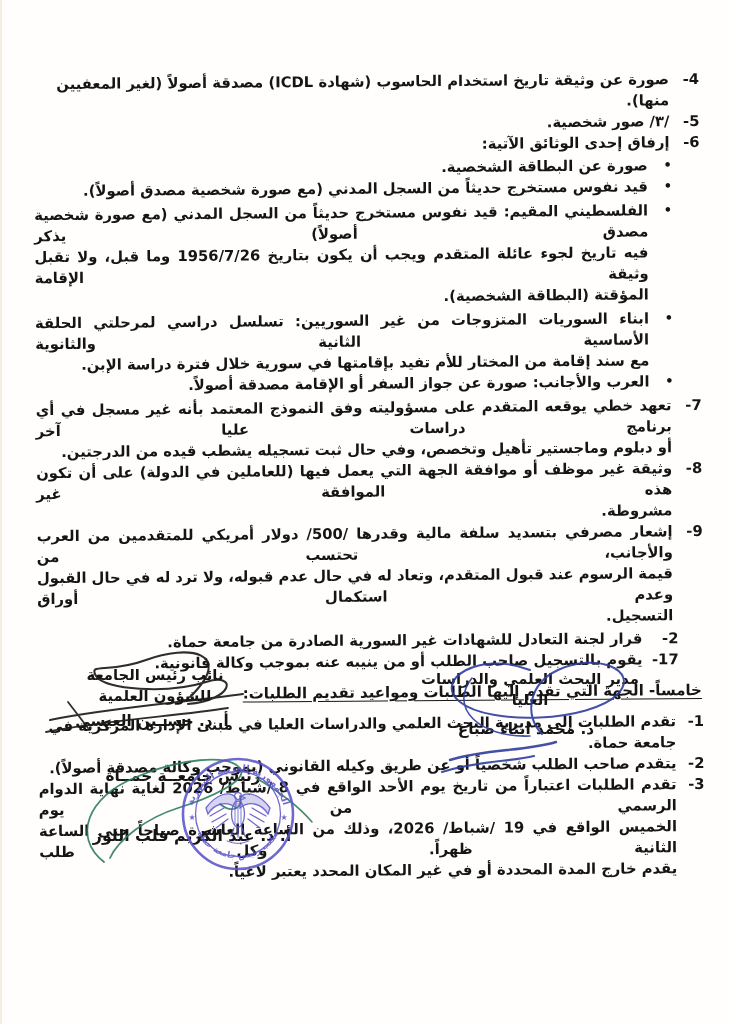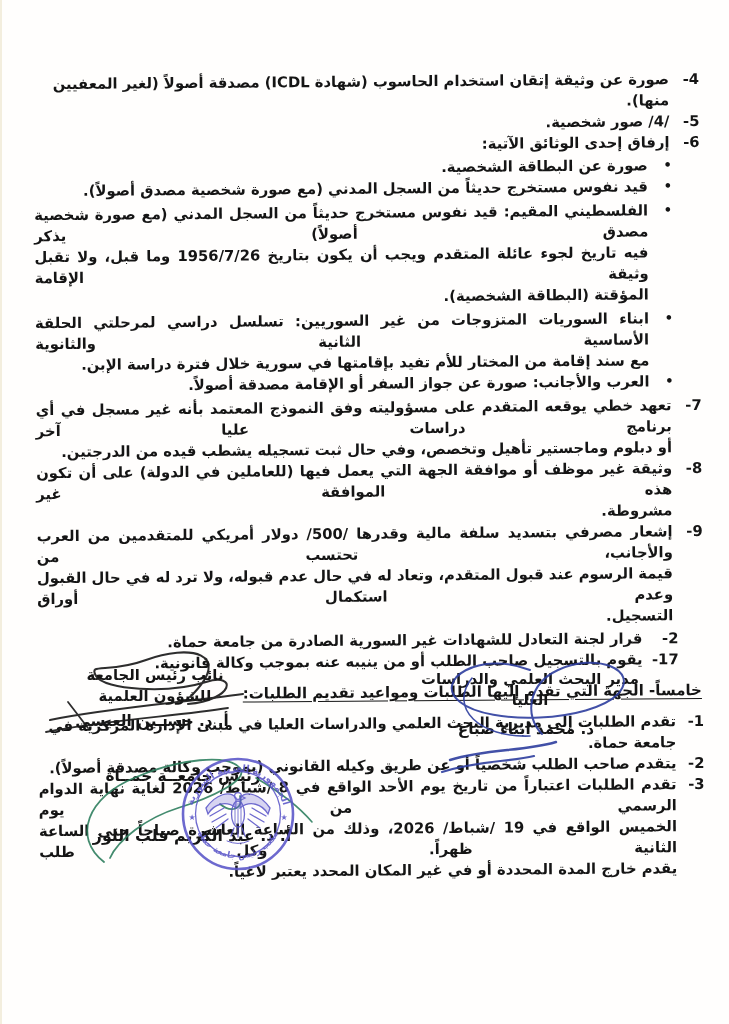--- a/index.html
+++ b/index.html
@@ -38,25 +38,25 @@
   .stamp{opacity:.88;}
 </style>
 </head>
 <body>
 
 <div class="page">
   <div class="content">
 
     <div class="li">
       <span class="mk">4-</span>
-      <span class="tx"><span class="ln">صورة عن وثيقة إتقان استخدام الحاسوب (شهادة ICDL) مصدقة أصولاً (لغير المعفيين منها).</span></span>
+      <span class="tx"><span class="ln">صورة عن وثيقة تاريخ استخدام الحاسوب (شهادة ICDL) مصدقة أصولاً (لغير المعفيين منها).</span></span>
     </div>
     <div class="li">
       <span class="mk">5-</span>
-      <span class="tx"><span class="ln">/4/ صور شخصية.</span></span>
+      <span class="tx"><span class="ln">/٣/ صور شخصية.</span></span>
     </div>
     <div class="li">
       <span class="mk">6-</span>
       <span class="tx"><span class="ln">إرفاق إحدى الوثائق الآتية:</span></span>
     </div>
 
     <div class="li bullet gap2">
       <span class="mk">•</span>
       <span class="tx"><span class="ln">صورة عن البطاقة الشخصية.</span></span>
     </div>

